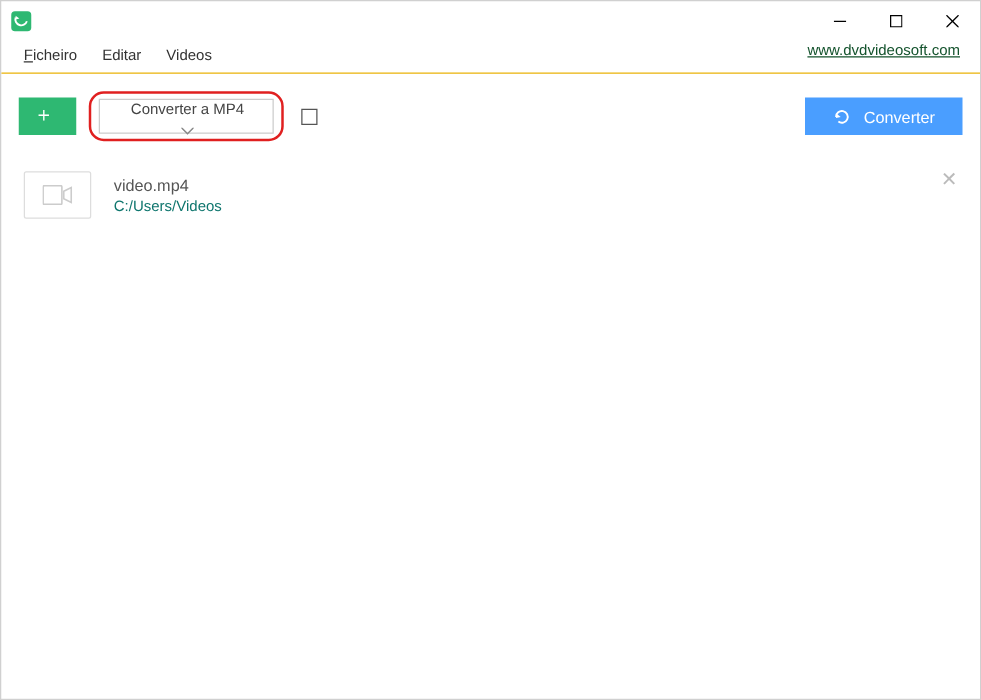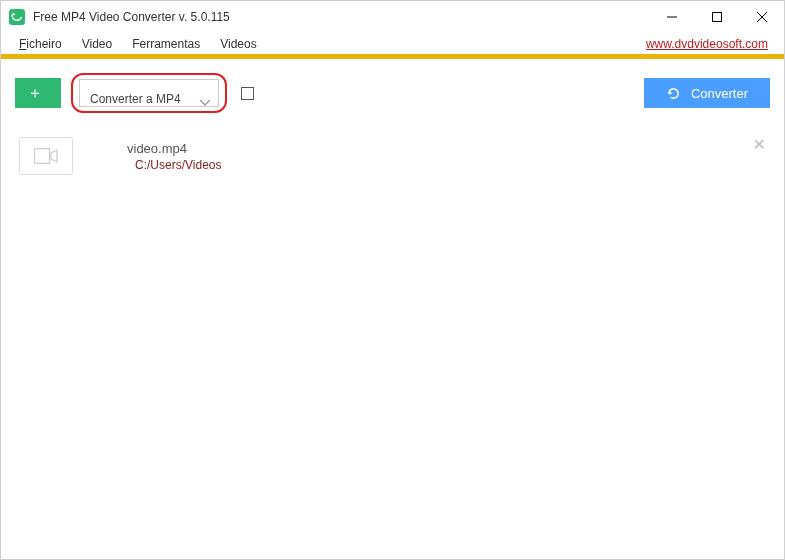--- a/index.html
+++ b/index.html
@@ -6,60 +6,59 @@
   body { font-family: "Segoe UI", Arial, sans-serif; font-size: 12px; background: #fff; width: 785px; height: 560px; overflow: hidden; border: 1px solid #d0d0d0; }
   
   .titlebar { display: flex; align-items: center; height: 32px; padding: 0 0 0 8px; }
   .app-icon { width: 16px; height: 16px; background: #2eb872; border-radius: 3px; display: flex; align-items: center; justify-content: center; margin-right: 8px; }
   .app-icon svg { width: 12px; height: 12px; }
   .title-text { font-size: 12px; color: #333; flex: 0 0 auto; }
   .spacer { flex: 1; }
   .win-controls { display: flex; }
   .win-btn { width: 45px; height: 32px; display: flex; align-items: center; justify-content: center; cursor: pointer; }
   
-  .menubar { display: flex; align-items: center; height: 26px; padding: 0 14px; border-bottom: 5px solid #eab308; }
+  .menubar { display: flex; align-items: flex-start; height: 26px; padding: 0 14px; border-bottom: 1px solid #eab308; }
   .menu-item { padding: 4px 10px; cursor: pointer; font-size: 12px; color: #333; }
   .menu-item:first-child { padding-left: 4px; }
   .menu-item span.u { text-decoration: underline; }
-  .header-link { margin-left: auto; color: #b91c1c; text-decoration: underline; font-size: 12px; cursor: pointer; padding-right: 2px;}
+  .header-link { margin-left: auto; color: #14532d; text-decoration: underline; font-size: 12px; cursor: pointer; padding-right: 2px;}
   
   .toolbar { display: flex; align-items: center; padding: 14px 14px; gap: 10px; }
   .btn-green { background: #2eb872; color: #fff; border: none; height: 30px; padding: 0 18px 0 12px; display: flex; align-items: center; gap: 10px; cursor: pointer; font-size: 12px; }
   .plus-icon { font-size: 16px; line-height: 1; font-weight: 300;}
   
   .highlight-group { border: 2.5px solid #e02020; border-radius: 12px; padding: 4px 6px; display: flex; gap: 10px; }
-  .dropdown { height: 28px; border: 1px solid #ccc; background: #fff; display: flex; align-items: flex-end; padding: 0 8px 0 10px; cursor: pointer; font-size: 12px; color: #444; gap: 8px; min-width: 140px; justify-content: space-between;}
+  .dropdown { height: 28px; border: 1px solid #ccc; background: #fff; display: flex; align-items: center; padding: 0 8px 0 10px; cursor: pointer; font-size: 12px; color: #444; gap: 8px; min-width: 140px; justify-content: space-between; flex-direction: column;}
   .dropdown .chev { color: #888; }
   
   .checkbox-wrap { display: flex; align-items: center; gap: 6px; cursor: pointer; font-size: 12px; color: #333; margin-left: 4px;}
   .checkbox-box { width: 13px; height: 13px; border: 1px solid #555; }
   
   .btn-blue { background: #4a9eff; color: #fff; border: none; height: 30px; padding: 0 22px; display: flex; align-items: center; gap: 10px; cursor: pointer; font-size: 13px; margin-left: auto;}
   
   .file-list { padding: 0; }
   .file-row { display: flex; align-items: center; padding: 10px 18px; position: relative; }
   .file-thumb { width: 54px; height: 38px; border: 1px solid #ddd; border-radius: 2px; display: flex; align-items: center; justify-content: center; margin-right: 18px; color: #ccc;}
   .file-info { display: flex; flex-direction: column; gap: 2px; }
-  .file-name { font-size: 13px; color: #555; margin-left: 36px; }
-  .file-path { font-size: 12px; color: #7f1d1d; margin-left: 44px; }
+  .file-name { font-size: 13px; color: #555; }
+  .file-path { font-size: 12px; color: #0f766e; }
   .file-remove { position: absolute; right: 18px; top: 10px; color: #bbb; font-size: 16px; cursor: pointer; line-height: 1;}
   
   svg { display: block; }
 </style>
 </head>
 <body>
 
 <div class="titlebar">
   <div class="app-icon">
     <svg viewBox="0 0 16 16">
         <path d="M2 4 A6 6 0 1 0 14 8" fill="none" stroke="#fff" stroke-width="2"></path>
         <path d="M2 2 L2 6 L6 5" fill="#fff"></path>
       </svg>
   </div>
-  <div class="title-text">Free MP4 Video Converter v. 5.0.115</div>
   <div class="spacer"></div>
   <div class="win-controls">
     <div class="win-btn">
       <svg width="10" height="10">
           <line x1="0" y1="5" x2="10" y2="5" stroke="#000" stroke-width="1"></line>
         </svg>
     </div>
     <div class="win-btn">
       <svg width="10" height="10">
           <rect x="0.5" y="0.5" width="9" height="9" fill="none" stroke="#000" stroke-width="1"></rect>
@@ -69,22 +68,21 @@
       <svg width="10" height="10">
           <line x1="0" y1="0" x2="10" y2="10" stroke="#000" stroke-width="1"></line>
           <line x1="10" y1="0" x2="0" y2="10" stroke="#000" stroke-width="1"></line>
         </svg>
     </div>
   </div>
 </div>
 
 <div class="menubar">
   <div class="menu-item"><span class="u">F</span><span>icheiro</span></div>
-  <div class="menu-item">Video</div>
-  <div class="menu-item">Ferramentas</div>
+  <div class="menu-item">Editar</div>
   <div class="menu-item">Videos</div>
   <a class="header-link">www.dvdvideosoft.com</a>
 </div>
 
 <div class="toolbar">
   <button class="btn-green">
     <span class="plus-icon">＋</span>
   </button>
 
   <div class="highlight-group">

